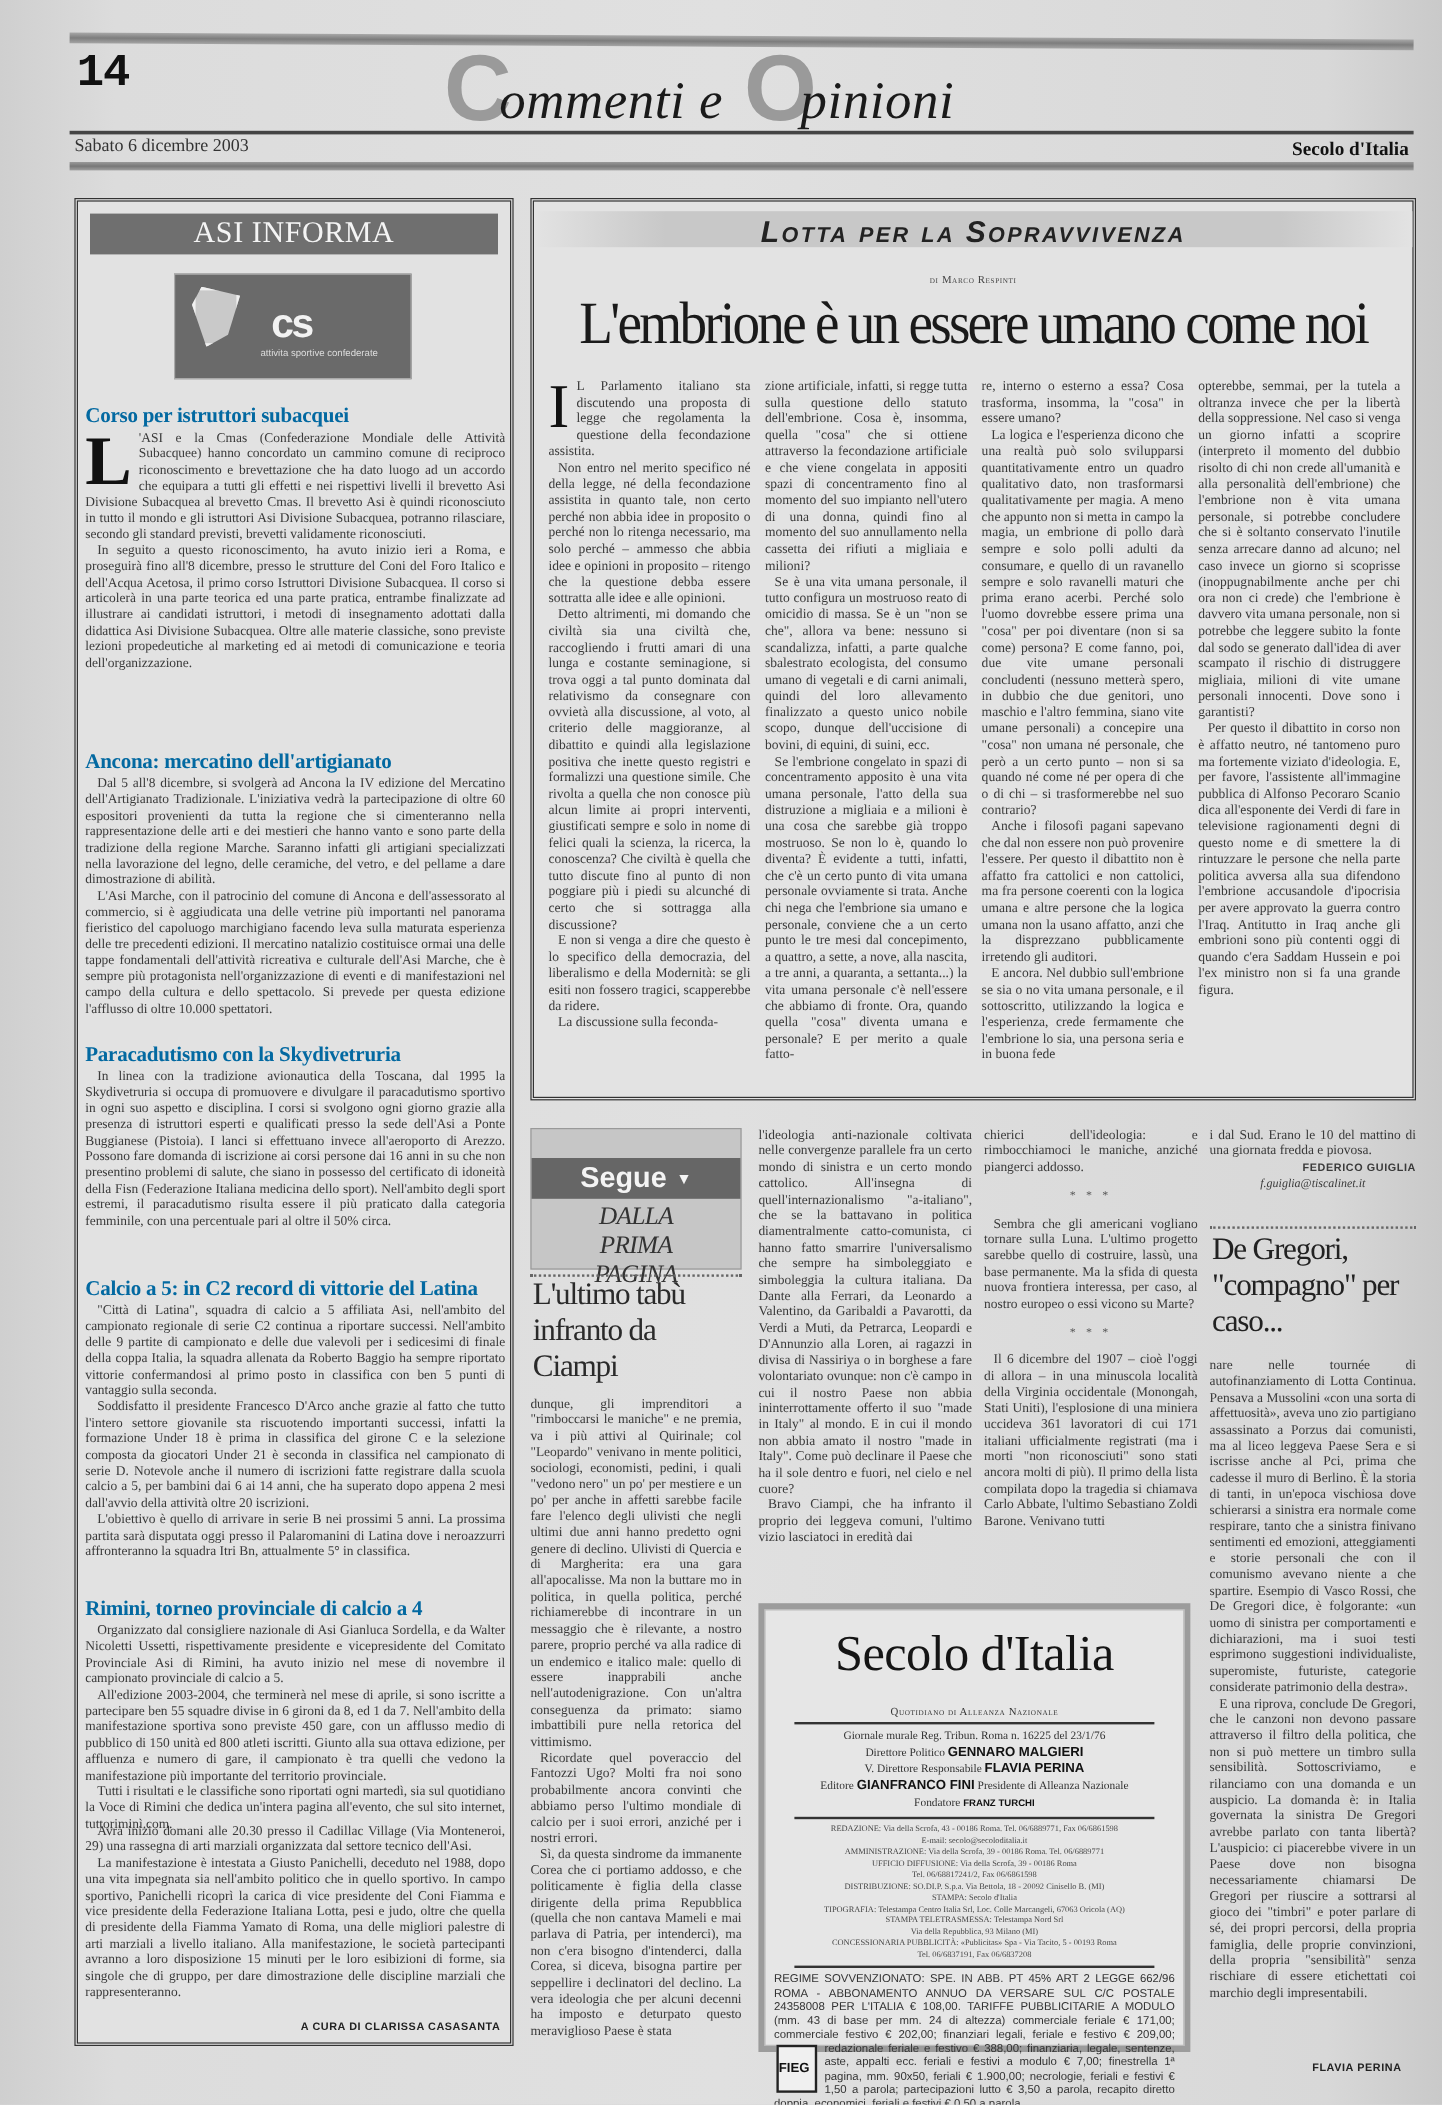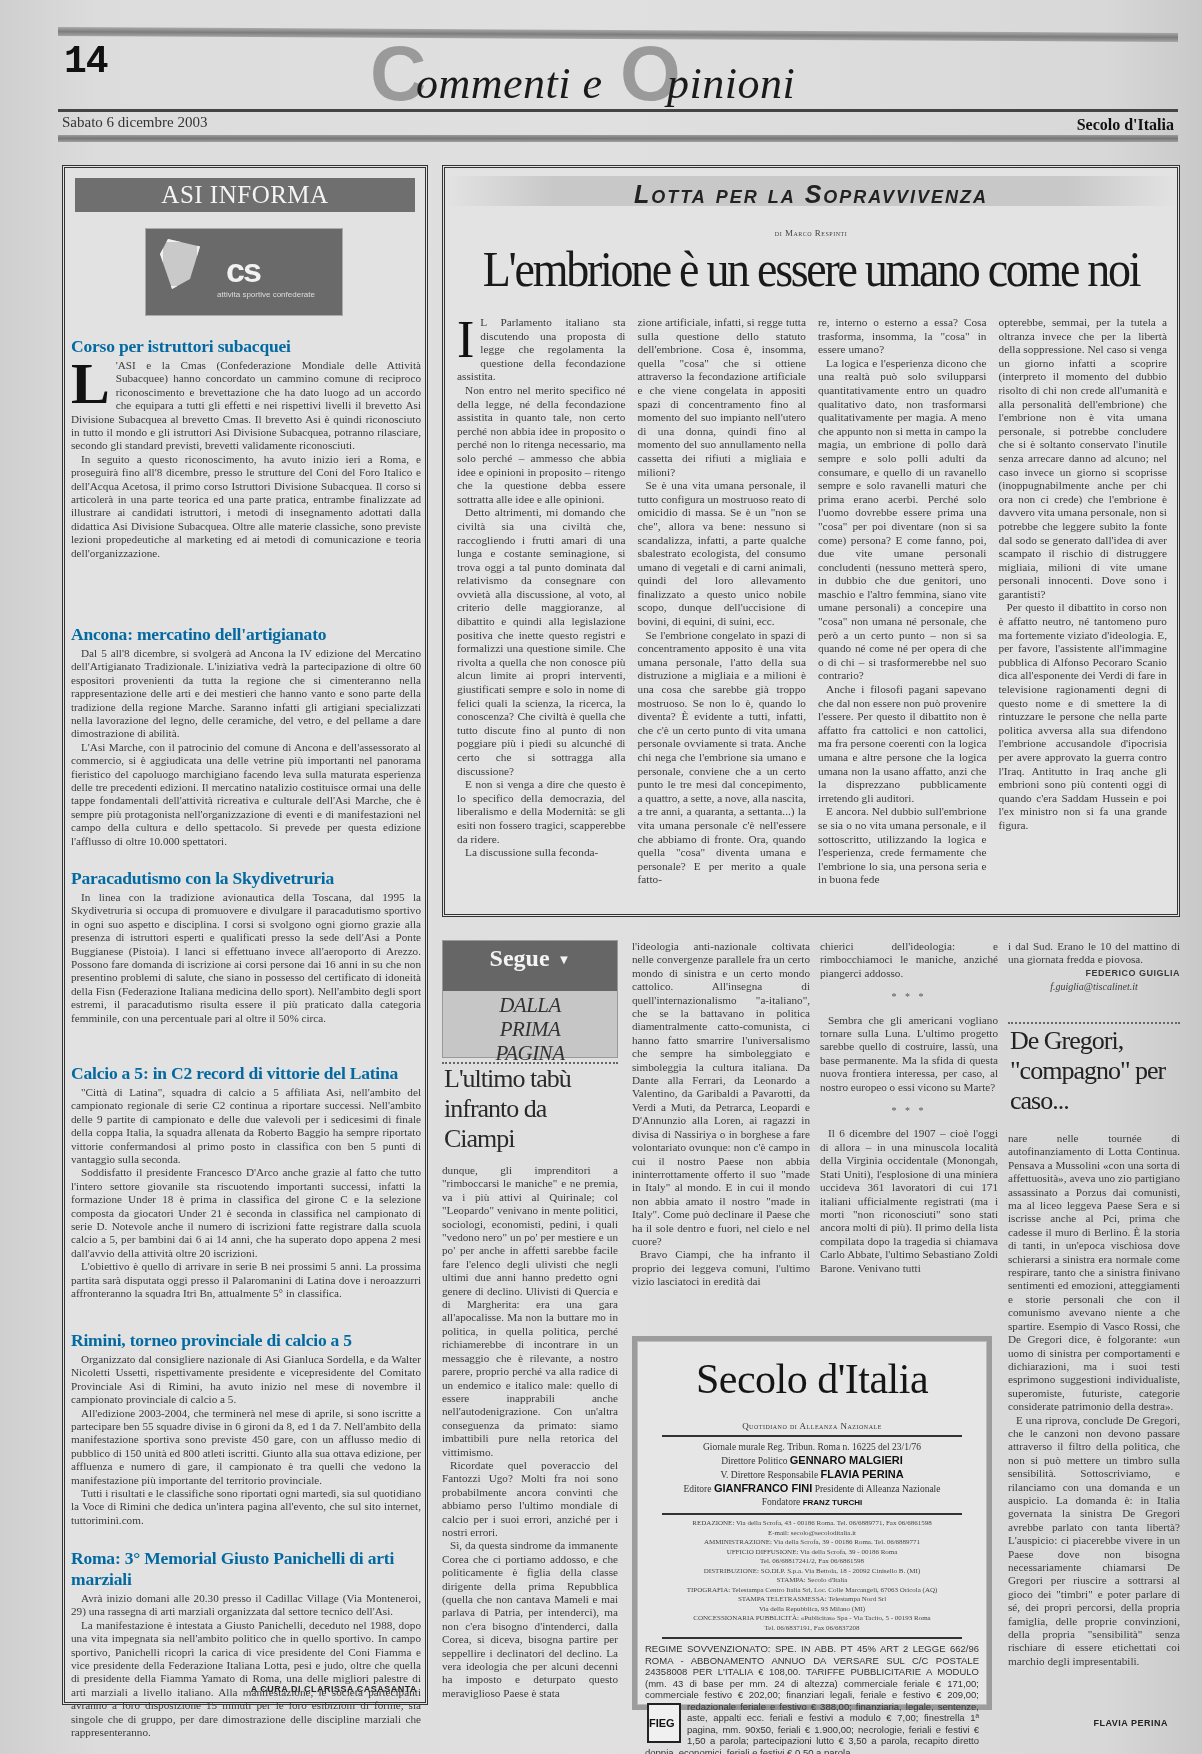--- a/index.html
+++ b/index.html
@@ -63,22 +63,22 @@
     font-variant: small-caps; letter-spacing: 0.5px; }
   .headline { position: absolute; left: 0; top: 72px; width: 732px; text-align: center;
     font-family: "Liberation Serif", serif; font-size: 50px; color: #1a1a1a; letter-spacing: -2.5px; transform: scaleX(0.92); }
   .main-cols { position: absolute; left: 12px; top: 148px; width: 710px; display: flex; gap: 12px; }
   .main-cols .col { flex: 1; font-size: 11.3px; line-height: 13.6px; text-align: justify; color: #3a3a3a; }
   .main-cols .col p { text-indent: 8px; margin-bottom: 0; }
   .dropcap-i { float: left; font-size: 52px; line-height: 44px; margin: 2px 6px 0 0; color: #111; }
 
   
   .segue { position: absolute; left: 442px; top: 940px; width: 176px; height: 118px; border: 1px solid #999; background: #c6c6c6; }
-  .segue-head { height: 50px; background: #666; color: #f4f4f4; font-family: Liberation Serif, serif; font-weight: bold;
-    font-size: 24px; text-align: center; line-height: 34px; }
+  .segue-head { height: 34px; background: #666; color: #f4f4f4; font-family: Liberation Sans, sans-serif; font-weight: bold;
+    font-size: 24px; text-align: center; line-height: 34px; margin-top: 24px; }
   .segue-head .arrow { font-size: 13px; margin-left: 8px; vertical-align: middle; }
   .segue-body { text-align: center; font-style: italic; font-size: 21px; line-height: 24px; color: #333; padding-top: 2px; letter-spacing: -0.5px; font-family: Liberation Serif, serif; }
   .segue-dots { position: absolute; left: 442px; top: 1062px; width: 176px; border-top: 2px dotted #666; }
   .segue-title { position: absolute; left: 444px; top: 1064px; width: 170px; font-size: 26px; line-height: 30px; color: #2a2a2a; letter-spacing: -1px; }
 
   .cont-cols { position: absolute; top: 940px; font-size: 11.2px; line-height: 13.4px; text-align: justify; color: #3a3a3a; }
   .cont-cols p { text-indent: 8px; }
   .stars { text-align: center; margin: 10px 0; font-size: 10px; letter-spacing: 3px; color: #555; text-indent: 0 !important; }
 
   
@@ -147,28 +147,27 @@
     </div>
 
     <div class="asi-article" style="top:867px;">
       <h3>Calcio a 5: in C2 record di vittorie del Latina</h3>
       <p>"Città di Latina", squadra di calcio a 5 affiliata Asi, nell'ambito del campionato regionale di serie C2 continua a riportare successi. Nell'ambito delle 9 partite di campionato e delle due valevoli per i sedicesimi di finale della coppa Italia, la squadra allenata da Roberto Baggio ha sempre riportato vittorie confermandosi al primo posto in classifica con ben 5 punti di vantaggio sulla seconda.</p>
       <p>Soddisfatto il presidente Francesco D'Arco anche grazie al fatto che tutto l'intero settore giovanile sta riscuotendo importanti successi, infatti la formazione Under 18 è prima in classifica del girone C e la selezione composta da giocatori Under 21 è seconda in classifica nel campionato di serie D. Notevole anche il numero di iscrizioni fatte registrare dalla scuola calcio a 5, per bambini dai 6 ai 14 anni, che ha superato dopo appena 2 mesi dall'avvio della attività oltre 20 iscrizioni.</p>
       <p>L'obiettivo è quello di arrivare in serie B nei prossimi 5 anni. La prossima partita sarà disputata oggi presso il Palaromanini di Latina dove i neroazzurri affronteranno la squadra Itri Bn, attualmente 5° in classifica.</p>
     </div>
 
     <div class="asi-article" style="top:1134px;">
-      <h3>Rimini, torneo provinciale di calcio a 5</h3>
+      <h3>Rimini, torneo provinciale di calcio a 4</h3>
       <p>Organizzato dal consigliere nazionale di Asi Gianluca Sordella, e da Walter Nicoletti Ussetti, rispettivamente presidente e vicepresidente del Comitato Provinciale Asi di Rimini, ha avuto inizio nel mese di novembre il campionato provinciale di calcio a 5.</p>
       <p>All'edizione 2003-2004, che terminerà nel mese di aprile, si sono iscritte a partecipare ben 55 squadre divise in 6 gironi da 8, ed 1 da 7. Nell'ambito della manifestazione sportiva sono previste 450 gare, con un afflusso medio di pubblico di 150 unità ed 800 atleti iscritti. Giunto alla sua ottava edizione, per affluenza e numero di gare, il campionato è tra quelli che vedono la manifestazione più importante del territorio provinciale.</p>
       <p>Tutti i risultati e le classifiche sono riportati ogni martedì, sia sul quotidiano la Voce di Rimini che dedica un'intera pagina all'evento, che sul sito internet, tuttoriminì.com.</p>
     </div>
 
     <div class="asi-article" style="top:1352px;">
-      <h3>Roma: 3° Memorial Giusto Panichelli di arti marziali</h3>
       <p>Avrà inizio domani alle 20.30 presso il Cadillac Village (Via Monteneroi, 29) una rassegna di arti marziali organizzata dal settore tecnico dell'Asi.</p>
       <p>La manifestazione è intestata a Giusto Panichelli, deceduto nel 1988, dopo una vita impegnata sia nell'ambito politico che in quello sportivo. In campo sportivo, Panichelli ricoprì la carica di vice presidente del Coni Fiamma e vice presidente della Federazione Italiana Lotta, pesi e judo, oltre che quella di presidente della Fiamma Yamato di Roma, una delle migliori palestre di arti marziali a livello italiano. Alla manifestazione, le società partecipanti avranno a loro disposizione 15 minuti per le loro esibizioni di forme, sia singole che di gruppo, per dare dimostrazione delle discipline marziali che rappresenteranno.</p>
     </div>
 
     <div class="asi-credit">A CURA DI CLARISSA CASASANTA</div>
   </div>
 
   <div class="main-box">
     <div class="kicker-band">
       <div class="kicker">Lotta per la Sopravvivenza</div>

